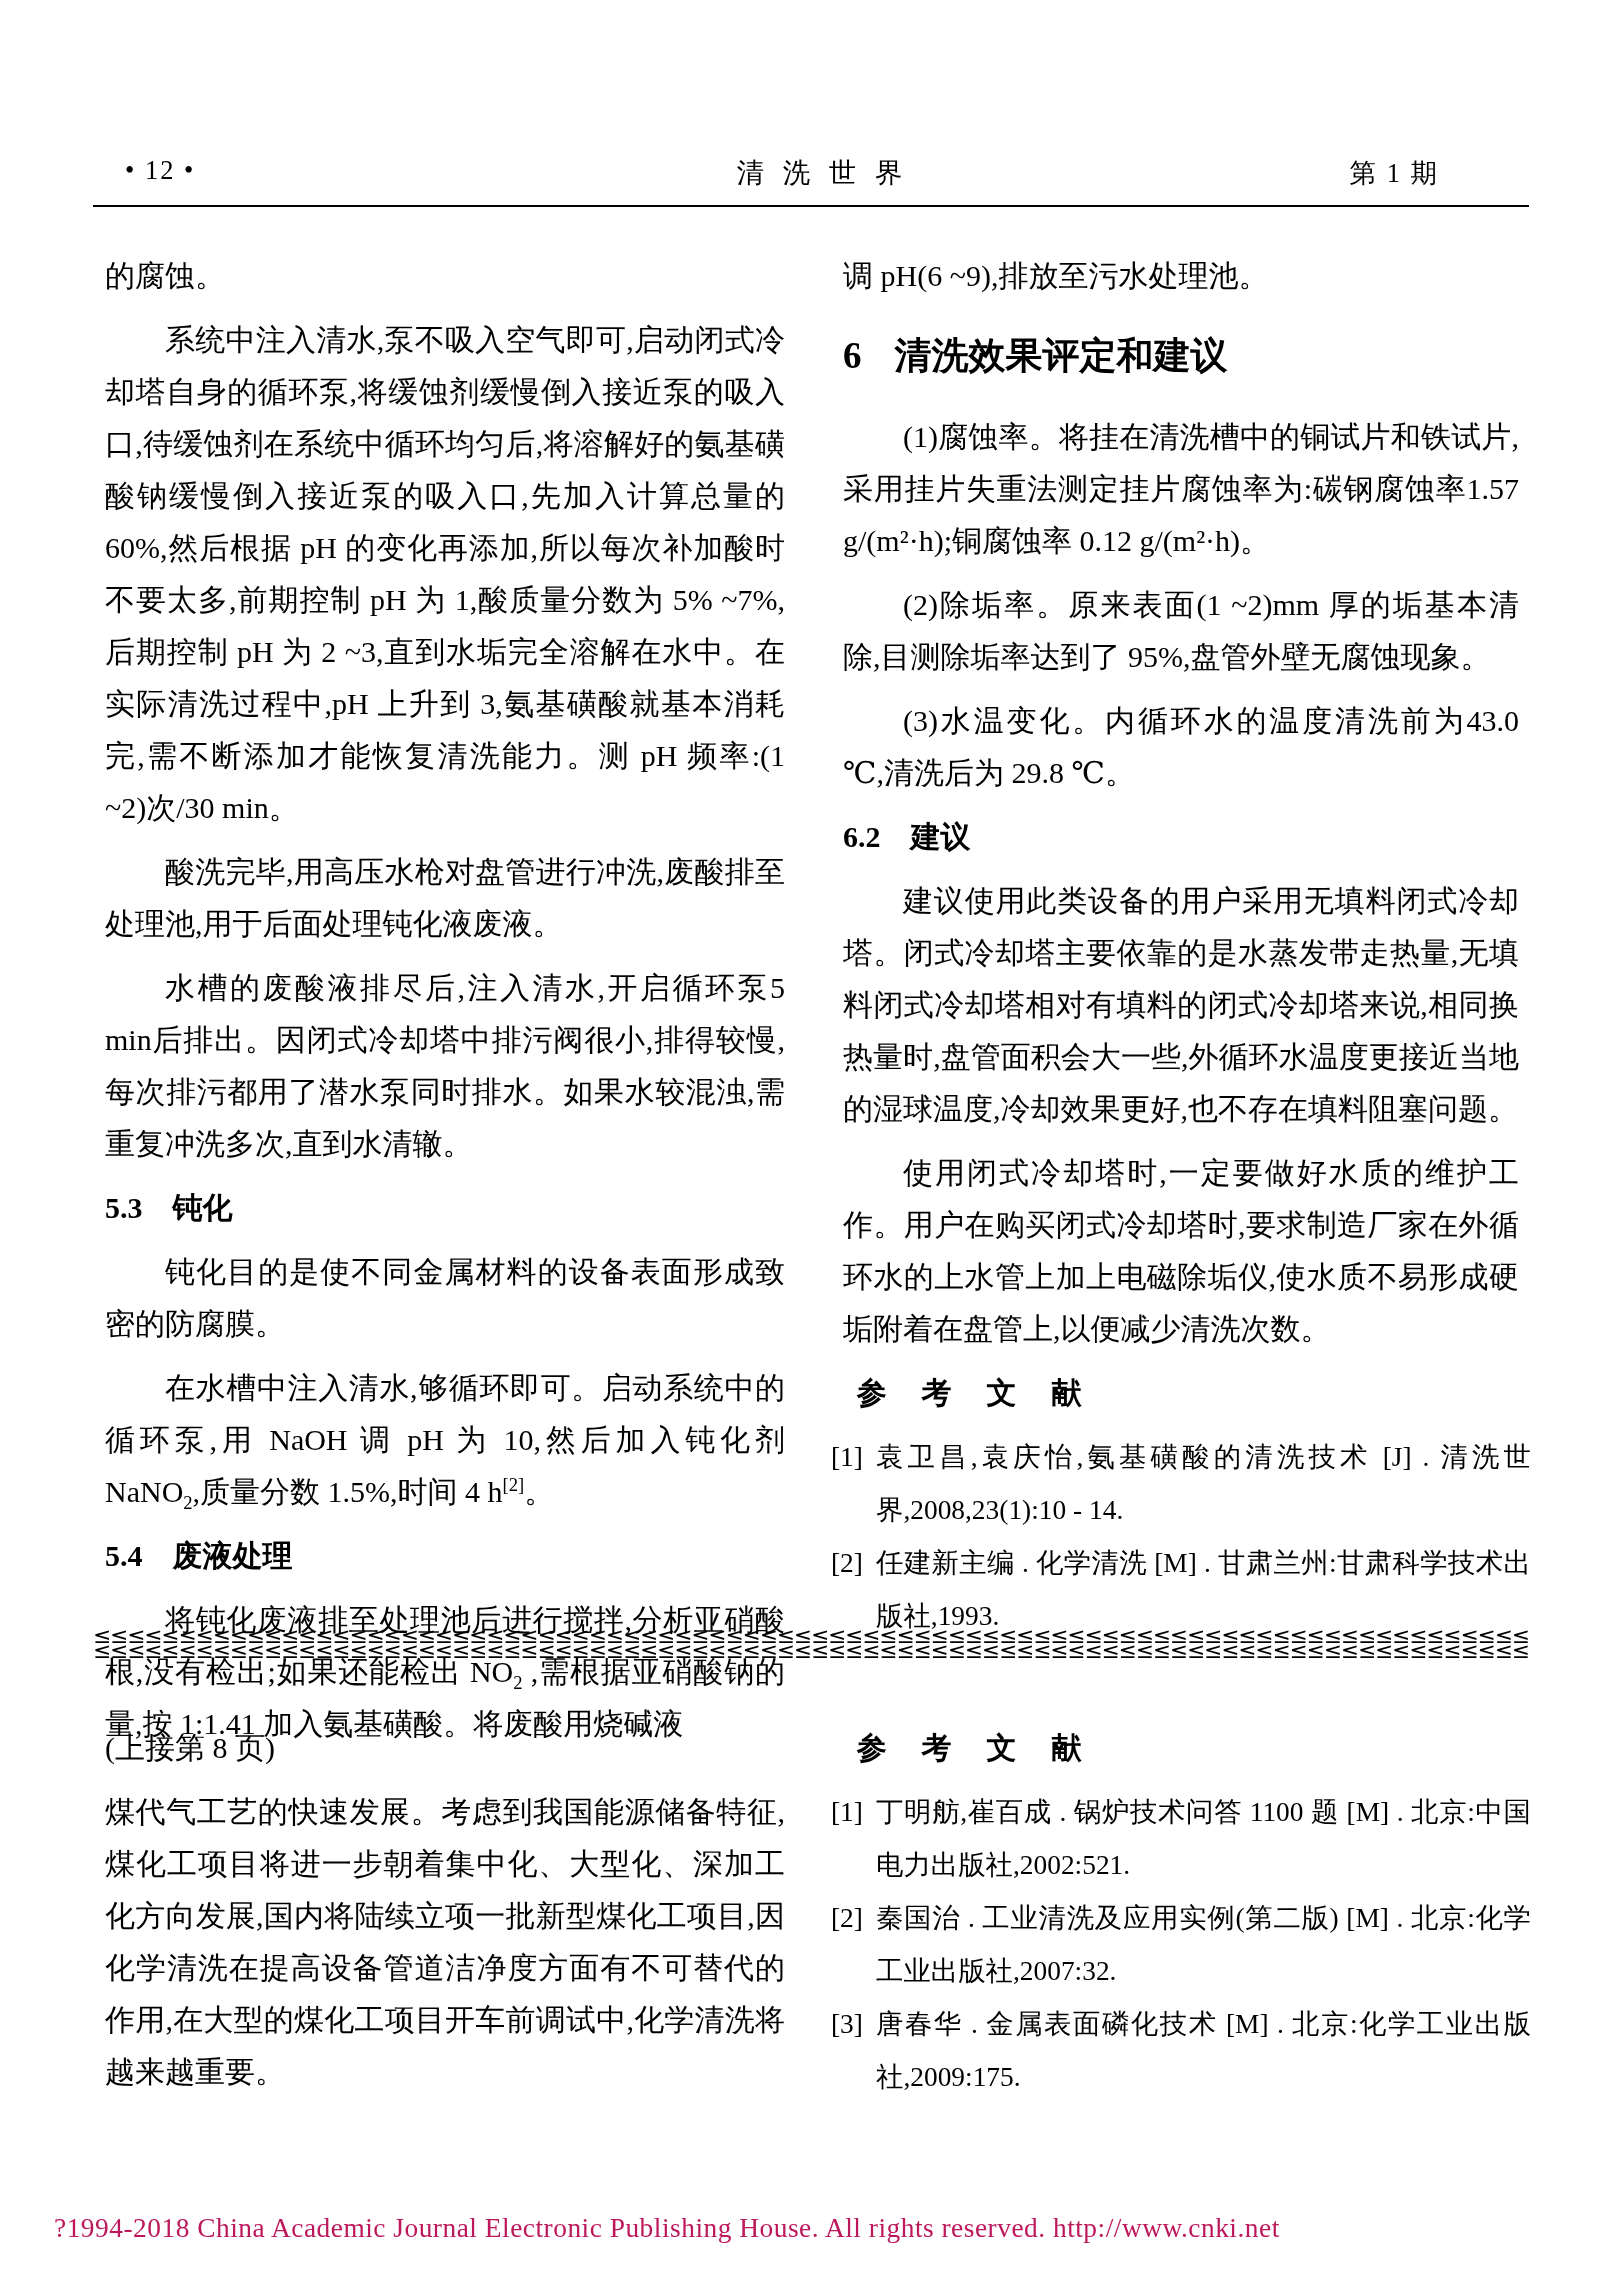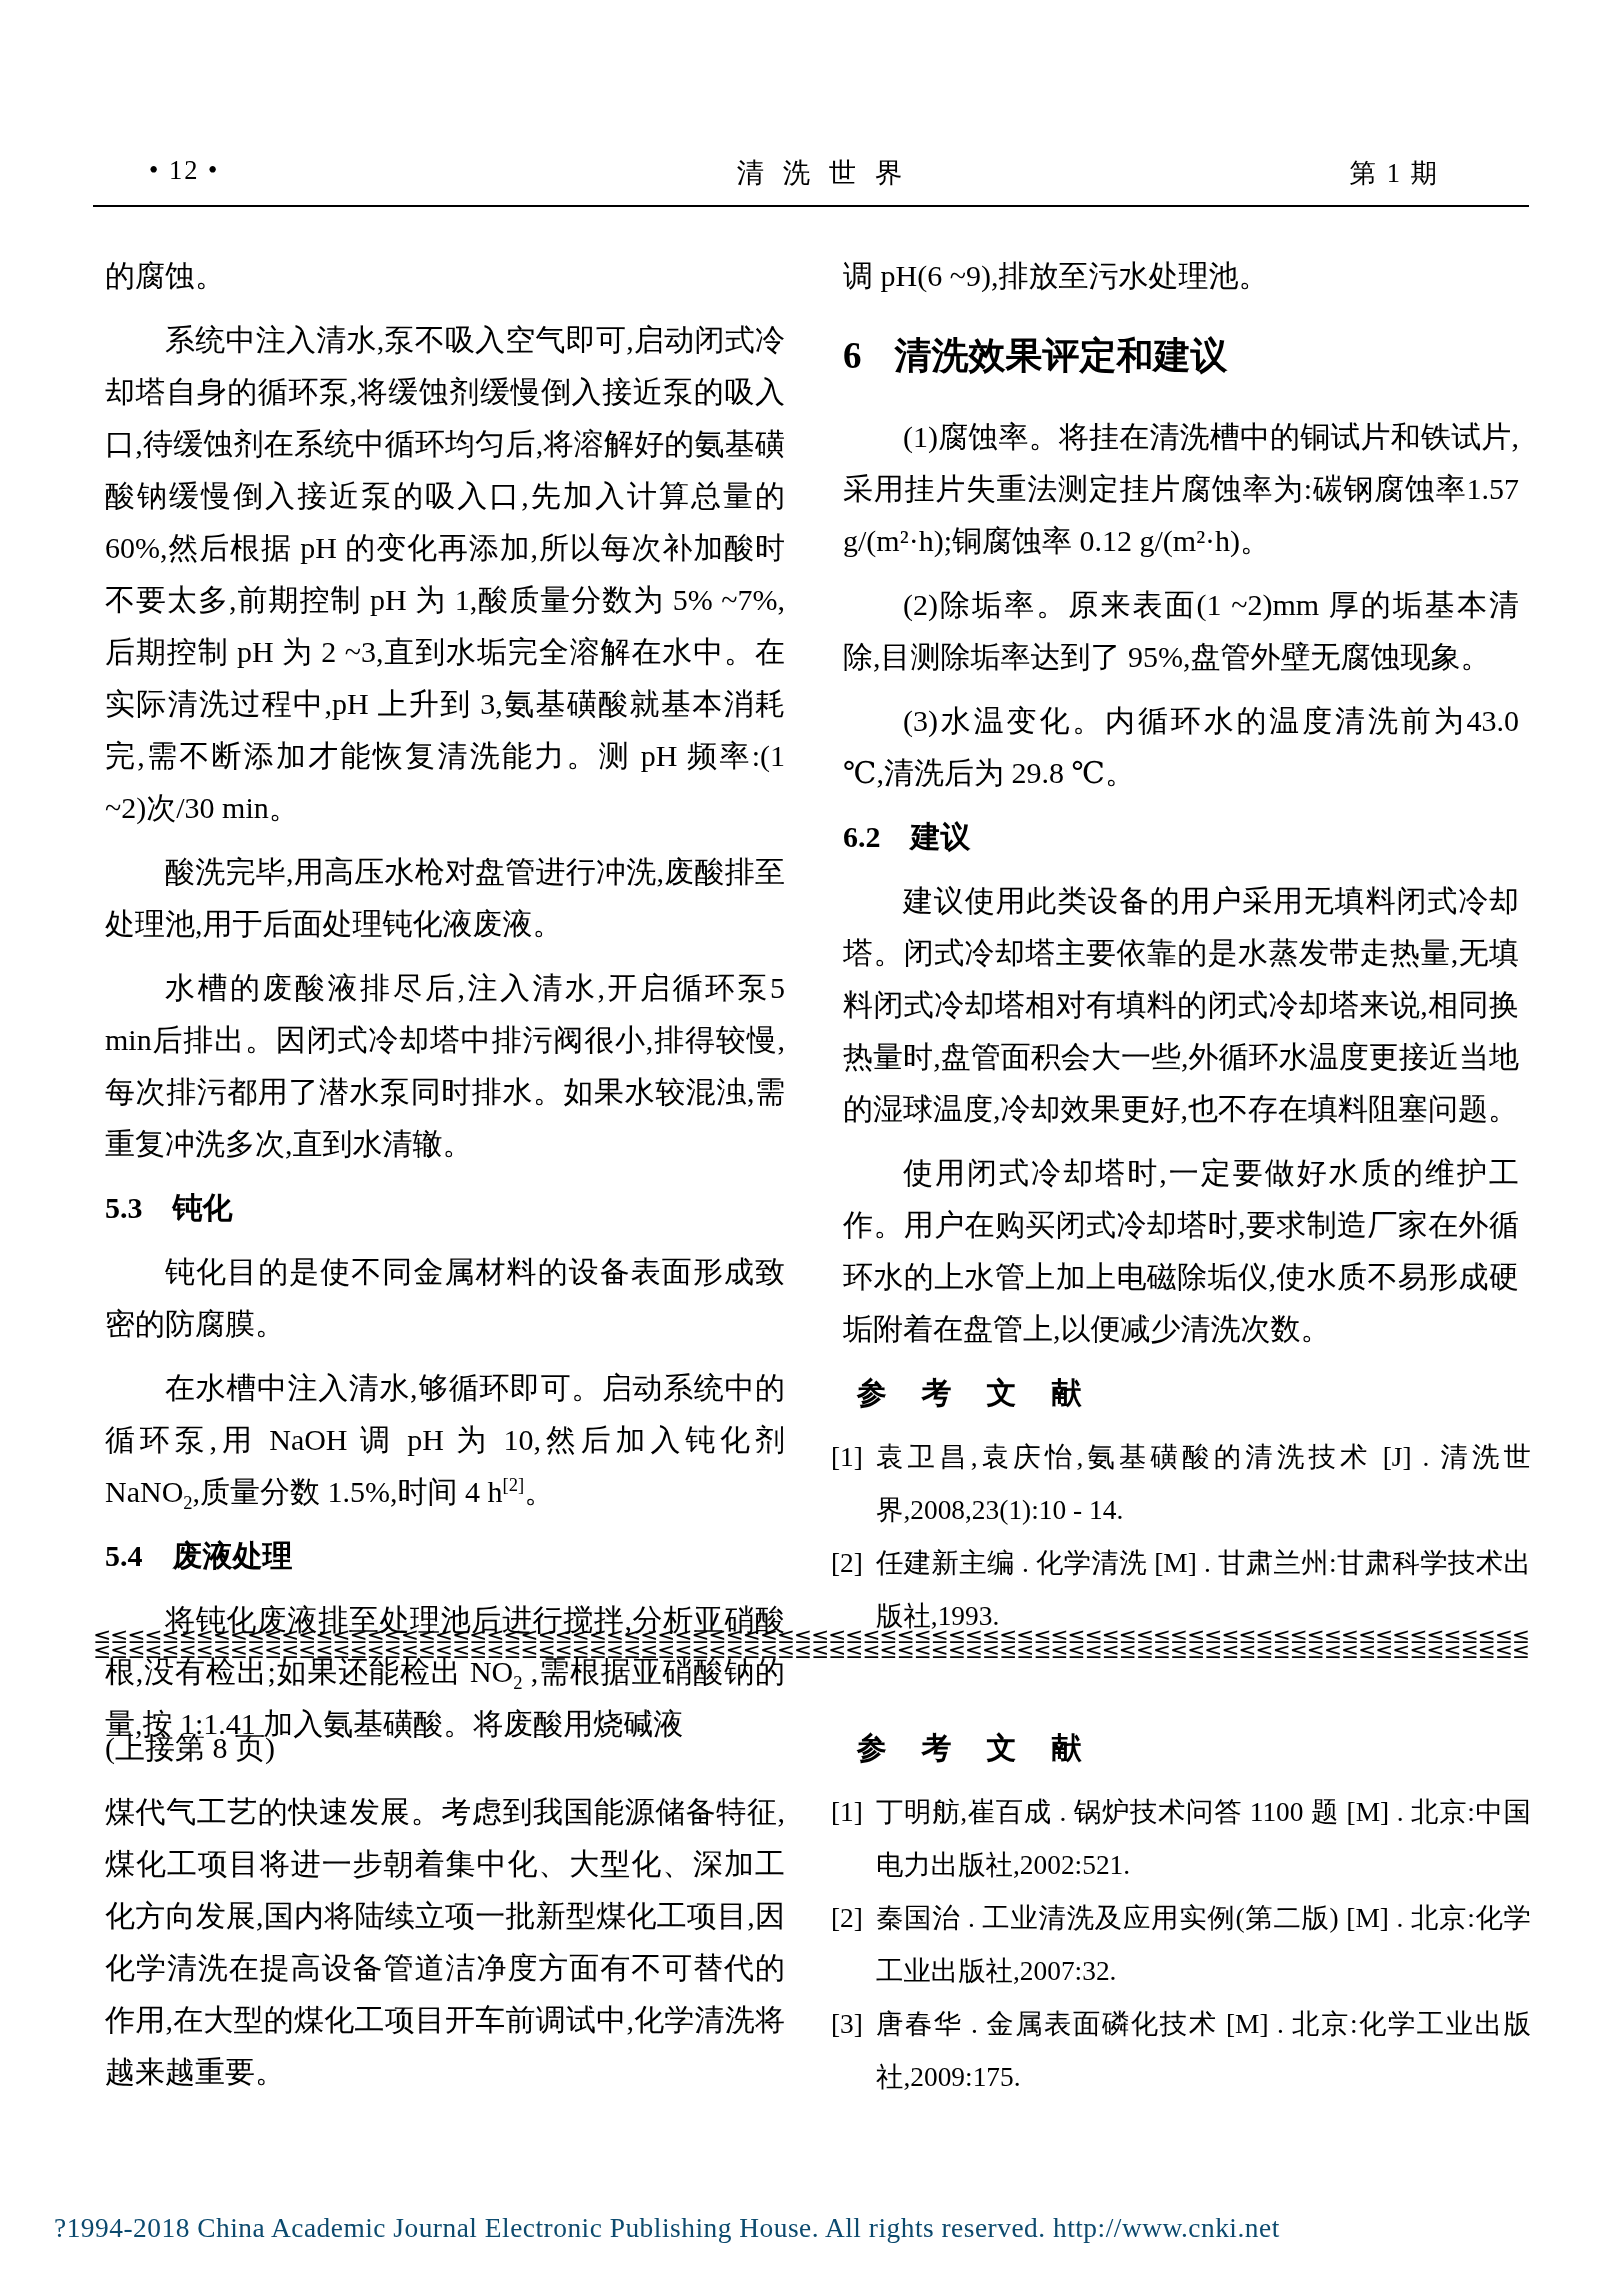--- a/index.html
+++ b/index.html
@@ -5,21 +5,21 @@
   html,body{margin:0;padding:0;background:#e8e8e8;}
   .page{
     position:relative;
     width:1621px;height:2293px;
     background:#ffffff;
     font-family:"Liberation Serif","DejaVu Serif",serif;
     color:#000;
     overflow:hidden;
   }
   
-  .hdr-pagenum{position:absolute;left:125px;top:155px;font-size:26.5px;letter-spacing:2px;margin-left:24px;}
+  .hdr-pagenum{position:absolute;left:125px;top:155px;font-size:26.5px;letter-spacing:2px;}
   .hdr-journal{position:absolute;left:0;right:0;top:155px;text-align:center;font-size:27.4px;letter-spacing:5.9px;padding-left:24px;}
   .hdr-issue{position:absolute;right:182px;top:155px;font-size:26.5px;letter-spacing:2px;}
   .hdr-rule{position:absolute;left:93px;top:205px;width:1436px;height:2px;background:#000;}
   
   .col{position:absolute;font-size:30px;line-height:52px;text-align:justify;}
   .col p{margin:12px;}
   .col-tl{left:93px;top:238px;width:704px;}
   .col-tr{left:831px;top:238px;width:700px;}
   .col-bl{left:93px;top:1710px;width:704px;}
   .col-br{left:831px;top:1710px;width:700px;}
@@ -31,21 +31,21 @@
   
   .ref-head{text-align:left;font-weight:bold;font-size:30px;letter-spacing:13.7px;margin:9.8px 0 11.8px 0;text-indent:13.7px;}
   .ref{display:flex;font-size:27.4px;line-height:53px;text-align:justify;}
   .ref .lbl{flex:none;width:45px;}
   .ref .txt{flex:1;}
   
   .divider{position:absolute;left:93px;top:1629px;width:1436px;height:39px;overflow:hidden;
            font-family:"DejaVu Sans",sans-serif;font-size:21.6px;color:#000;}
   .divider .row{line-height:14.7px;letter-spacing:-1px;white-space:nowrap;}
   
-  .footer{position:absolute;left:54px;top:2213px;right:39px;font-size:27.4px;color:#0c4a6e;letter-spacing:0.5px;}
+  .footer{position:absolute;left:54px;top:2213px;right:39px;font-size:27.4px;color:#be185d;letter-spacing:0.5px;}
 </style>
 </head>
 <body>
 
 <div class="page">
 
   <div class="hdr-pagenum">• 12 •</div>
   <div class="hdr-journal">清 洗 世 界</div>
   <div class="hdr-issue">第 1 期</div>
   <div class="hdr-rule"></div>

